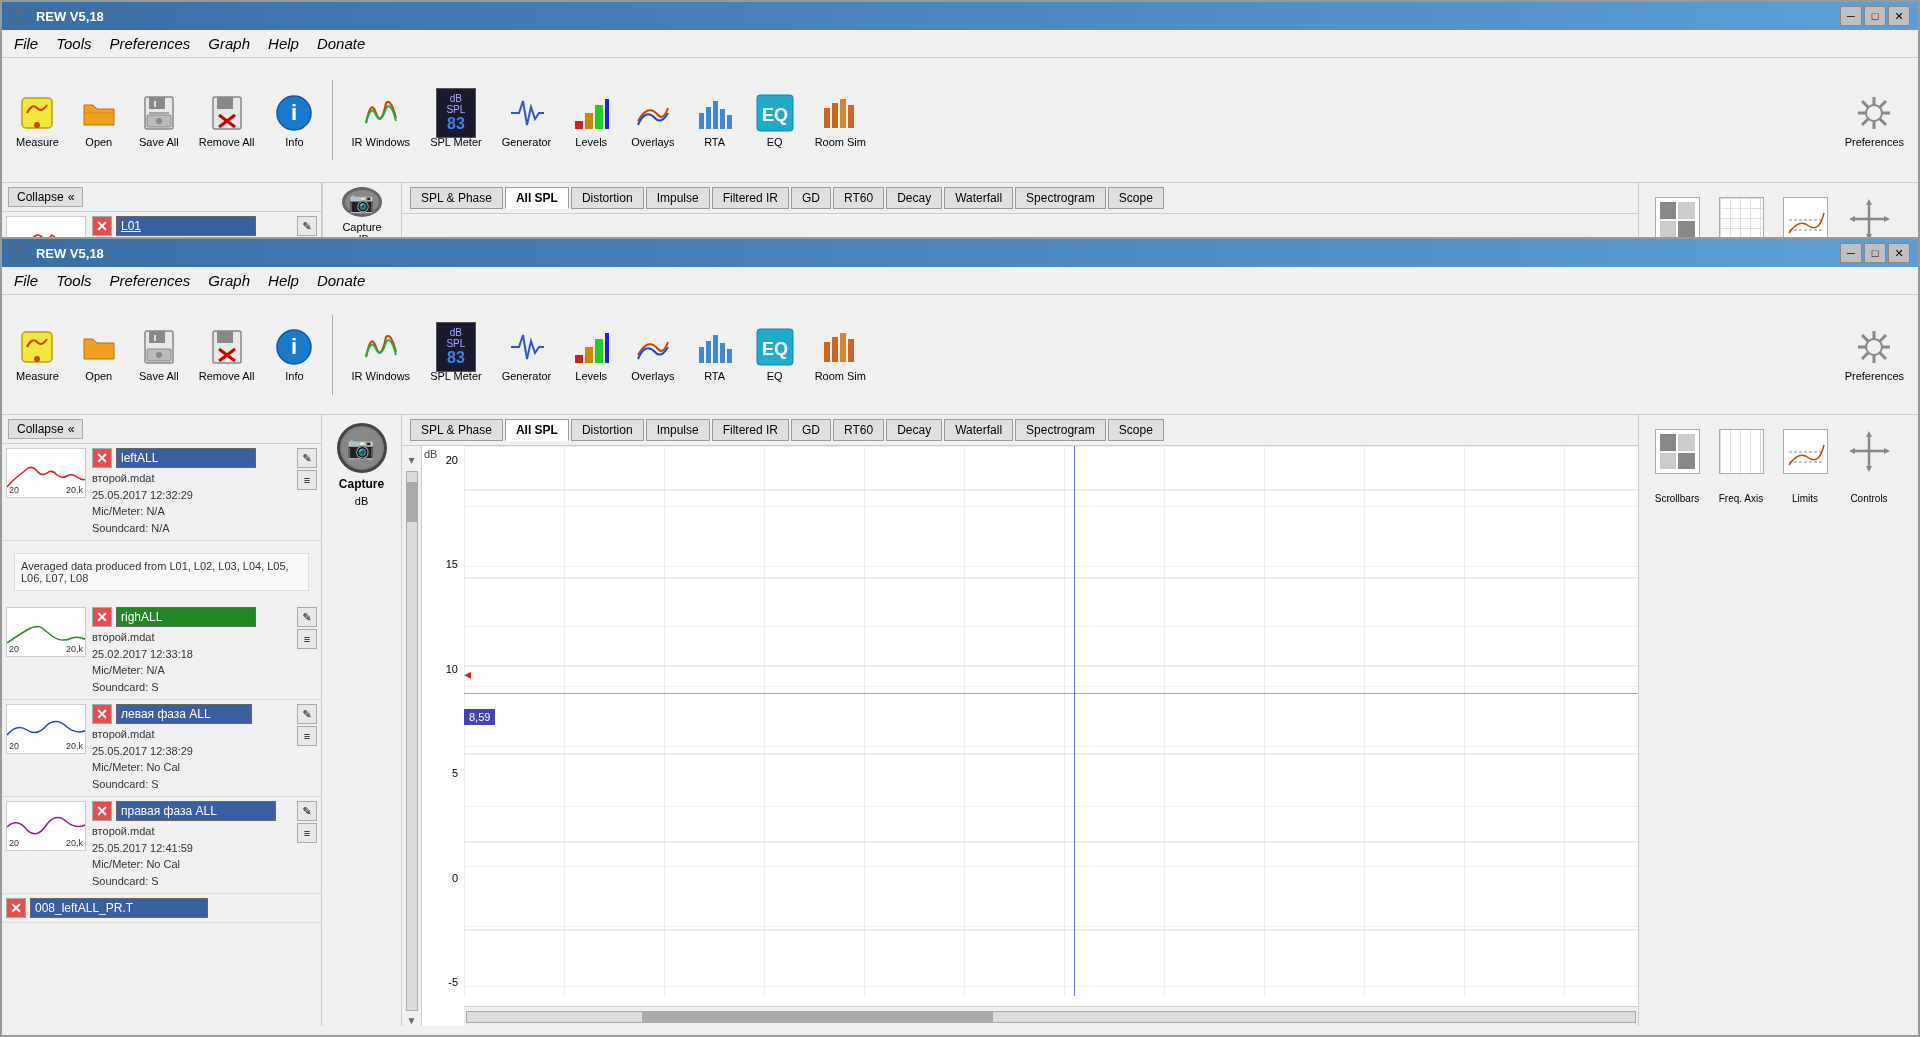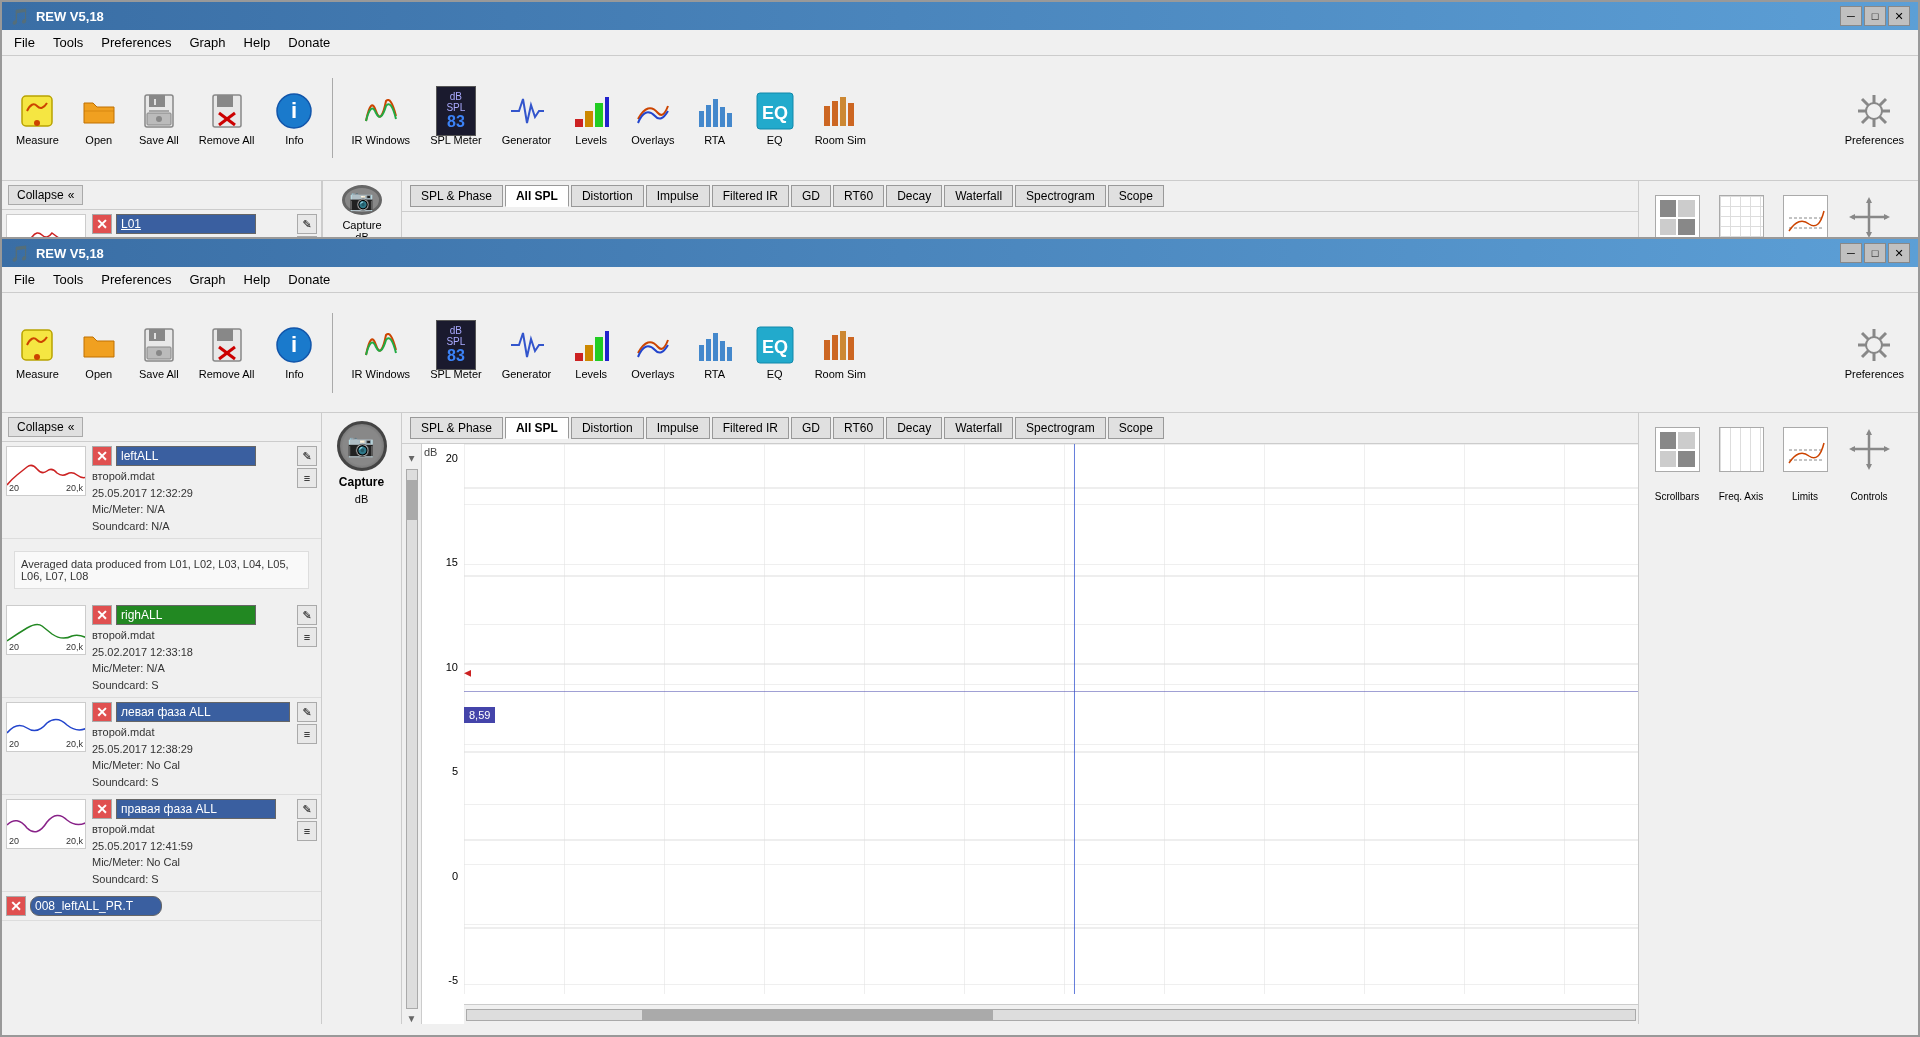--- a/index.html
+++ b/index.html
@@ -9,21 +9,21 @@
     .window-top { top: 0; height: 240px; }
     .window-bottom { top: 237px; height: 800px; }
     
     .title-bar { background: linear-gradient(to right, #3a6ea5, #5c9fd6); color: white; padding: 4px 8px; display: flex; align-items: center; justify-content: space-between; height: 28px; }
     .title-bar-text { font-size: 13px; font-weight: bold; display: flex; align-items: center; gap: 6px; }
     .title-bar-controls { display: flex; gap: 2px; }
     .title-btn { width: 22px; height: 20px; background: #c0c0c0; border: 1px solid #888; display: flex; align-items: center; justify-content: center; font-size: 11px; cursor: pointer; color: black; }
     .title-btn.close { background: #c0c0c0; }
     
     .menu-bar { background: #f0f0f0; padding: 2px 4px; display: flex; gap: 2px; border-bottom: 1px solid #ccc; }
-    .menu-item { padding: 3px 8px; cursor: pointer; font-size: 13px; }
+    .menu-item { padding: 3px 8px; cursor: pointer; font-size: 15px; font-style: italic; }
     
     .toolbar { background: #f0f0f0; padding: 4px 8px; display: flex; align-items: center; gap: 8px; border-bottom: 1px solid #ccc; height: 125px; }
     .toolbar-btn { display: flex; flex-direction: column; align-items: center; gap: 3px; cursor: pointer; padding: 4px 6px; font-size: 11px; min-width: 50px; }
     .toolbar-icon { width: 40px; height: 40px; display: flex; align-items: center; justify-content: center; font-size: 22px; }
     .toolbar-separator { width: 1px; height: 80px; background: #aaa; margin: 0 4px; }
     
     .main-area { display: flex; height: calc(100% - 158px); }
     
     .sidebar { width: 320px; min-width: 320px; background: #f0f0f0; border-right: 1px solid #ccc; overflow-y: auto; }
     .sidebar-header { padding: 4px 6px; display: flex; align-items: center; gap: 4px; border-bottom: 1px solid #ccc; }
@@ -574,21 +574,21 @@
         <div class="measurement-preview">
           <svg width="80" height="50" viewBox="0 0 80 50">
             <path d="M0 30 Q10 18 20 25 Q30 32 40 20 Q50 12 60 22 Q70 30 80 25" stroke="#2244cc" stroke-width="1.5" fill="none"></path>
           </svg>
           <div style="position:absolute; bottom:2px; left:2px; font-size:9px; color:#333;">20</div>
           <div style="position:absolute; bottom:2px; right:2px; font-size:9px; color:#333;">20,k</div>
         </div>
         <div class="measurement-info">
           <div style="display:flex; align-items:center; gap:4px; margin-bottom:2px;">
             <div class="remove-btn">✕</div>
-            <input class="measurement-name-input" value="левая фаза ALL" style="background: rgb(58, 95, 160); color: white; width: 174px;">
+            <input class="measurement-name-input" value="левая фаза ALL" style="background: rgb(58, 95, 160); color: white; width: 136px;">
           </div>
           <div class="measurement-detail">
             <div>второй.mdat</div>
             <div>25.05.2017 12:38:29</div>
             <div>Mic/Meter: No Cal</div>
             <div>Soundcard: S</div>
           </div>
         </div>
         <div class="measurement-actions">
           <div class="action-btn">✎</div>
@@ -619,21 +619,21 @@
         <div class="measurement-actions">
           <div class="action-btn">✎</div>
           <div class="action-btn">≡</div>
         </div>
       </div>
 
       <div class="measurement-item">
         <div class="measurement-info">
           <div style="display:flex; align-items:center; gap:4px;">
             <div class="remove-btn">✕</div>
-            <input class="measurement-name-input" value="008_leftALL_PR.T" style="background: rgb(58, 95, 160); color: white; width: 132px; border-radius: 9px;">
+            <input class="measurement-name-input" value="008_leftALL_PR.T" style="background: rgb(58, 95, 160); color: white; width: 178px;">
           </div>
         </div>
       </div>
     </div>
 
     <div style="width:80px; min-width:80px; background:#f0f0f0; border-right:1px solid #ccc; display:flex; flex-direction:column; align-items:center; padding:8px 4px; gap:4px;">
       <div style="width:50px; height:50px; border-radius:50%; background:radial-gradient(circle, #888 60%, #555 100%); display:flex; align-items:center; justify-content:center; font-size:22px; border: 3px solid #444;">📷</div>
       <div style="font-size:12px; font-weight:bold;">Capture</div>
       <div style="font-size:11px;">dB</div>
     </div>

